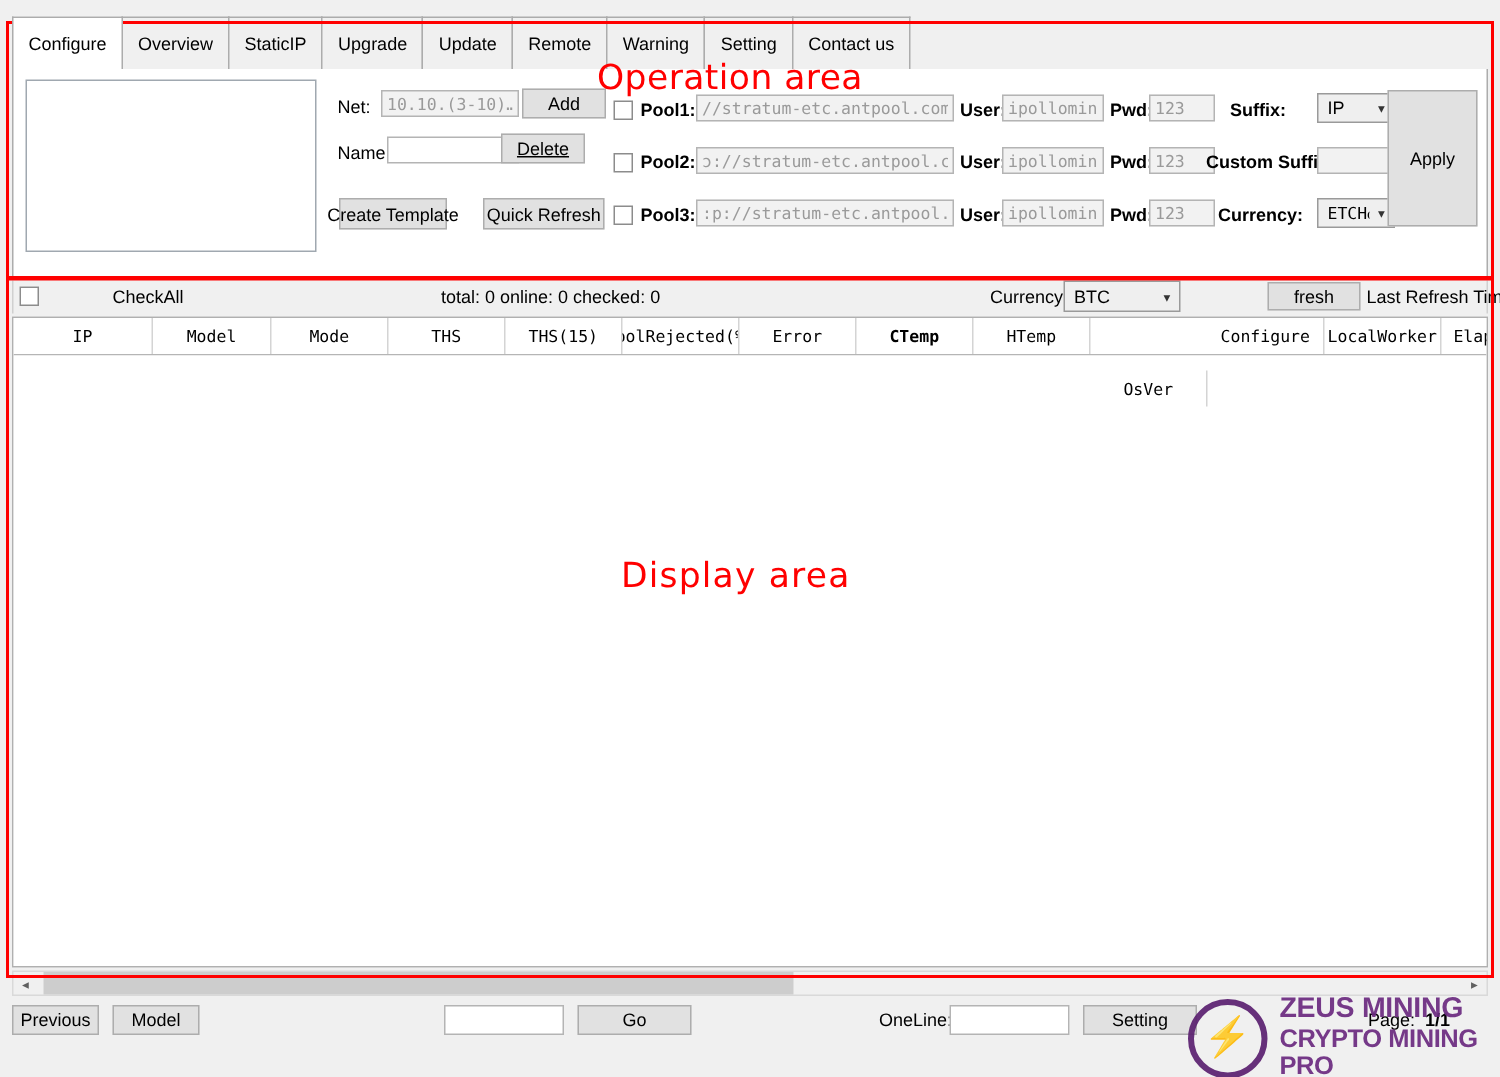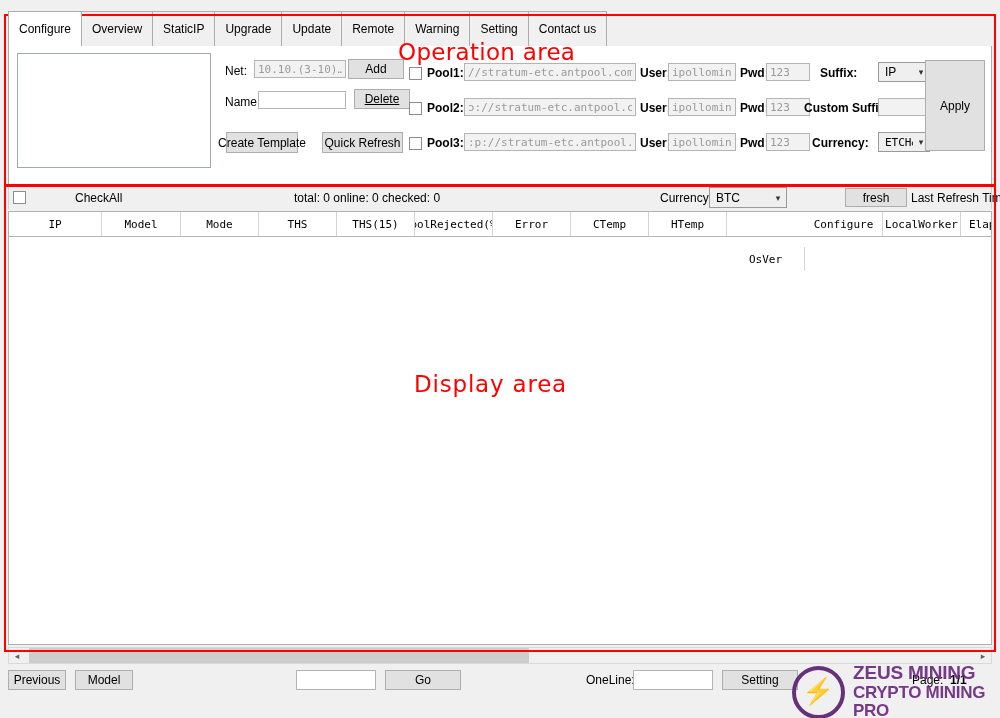--- a/index.html
+++ b/index.html
@@ -354,21 +354,21 @@
   <div class="oppanel">
 
     <div class="tpl-list"></div>
 
     <div class="lbl" style="left:216px; top:18px;">Net:</div>
     <input class="tinput greybg" style="left: 245px; top: 14px; width: 92px;" value="10.10.(3-10)…">
     <div class="btn" style="left:339px; top:13px; width:56px; height:20px;">Add</div>
 
     <div class="lbl" style="left:216px; top:49px;">Name:</div>
     <input class="tinput empty" style="left: 249px; top: 45px; width: 88px;" value="">
-    <div class="btn" style="left:345px; top:43px; width:56px; height:20px;text-decoration:underline;">Delete</div>
+    <div class="btn" style="left:325px; top:43px; width:56px; height:20px;text-decoration:underline;">Delete</div>
 
     <div class="btn" style="left:217px; top:86px; width:72px; height:21px;">Create Template</div>
     <div class="btn" style="left:313px; top:86px; width:81px; height:21px;">Quick Refresh</div>
 
     <div class="chk" style="left:400px; top:21px;"></div>
     <div class="lbl" style="left:418px; top:20px; font-weight:bold;">Pool1:</div>
     <input class="tinput greybg" style="left: 455px; top: 17px; width: 172px;" value="//stratum-etc.antpool.com:8008">
     <div class="lbl" style="left:631px; top:20px; font-weight:bold;">User:</div>
     <input class="tinput greybg" style="left: 659px; top: 17px; width: 68px;" value="ipollomini">
     <div class="lbl" style="left:731px; top:20px; font-weight:bold;">Pwd:</div>
@@ -420,21 +420,21 @@
 
   <div class="tablewrap">
     <div class="thead">
       <div class="th" style="width:93px;">IP</div>
       <div class="th" style="width:79px;">Model</div>
       <div class="th" style="width:78px;">Mode</div>
       <div class="th" style="width:78px;">THS</div>
       <div class="th" style="width:78px;">THS(15)</div>
       <div class="th" style="width:78px;">oolRejected(%</div>
       <div class="th" style="width:78px;">Error</div>
-      <div class="th" style="width:78px;">CTemp</div>
+      <div class="th" style="width:78px;font-weight:bold;">CTemp</div>
       <div class="th" style="width:78px;">HTemp</div>
       <div class="th" style="width:78px;margin-top:35px;">OsVer</div>
       <div class="th" style="width:78px;">Configure</div>
       <div class="th" style="width:78px;">LocalWorker</div>
       <div class="th" style="width:50px;">Elaps</div>
     </div>
     <div class="tbody"></div>
   </div>
 
   <div class="hscroll">

